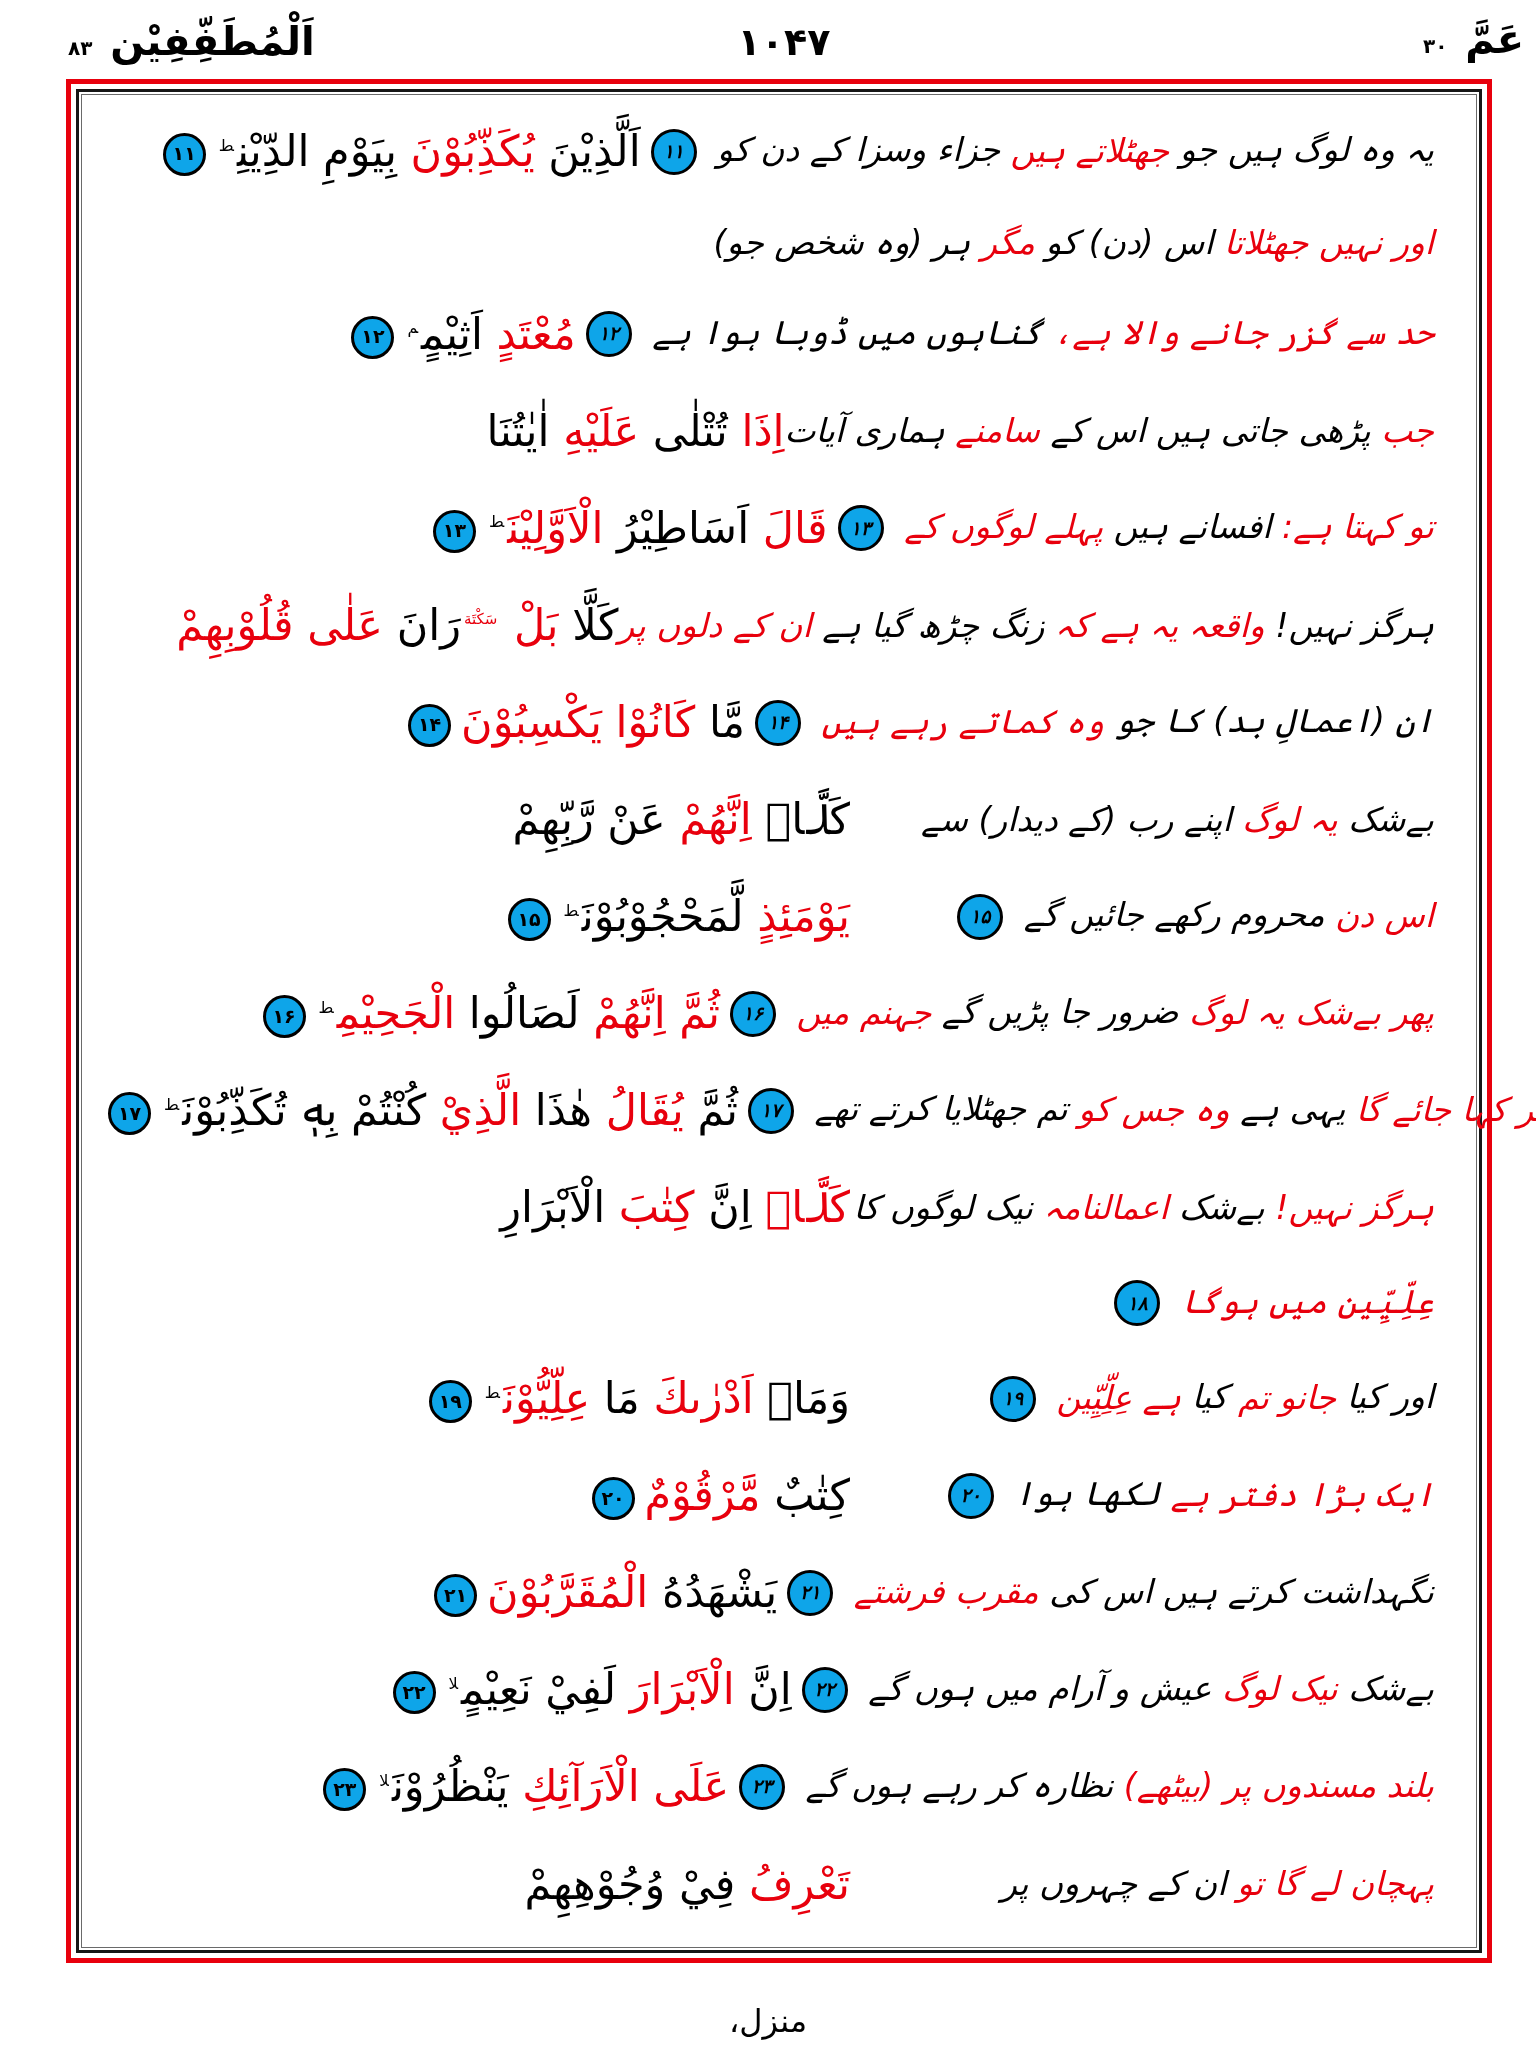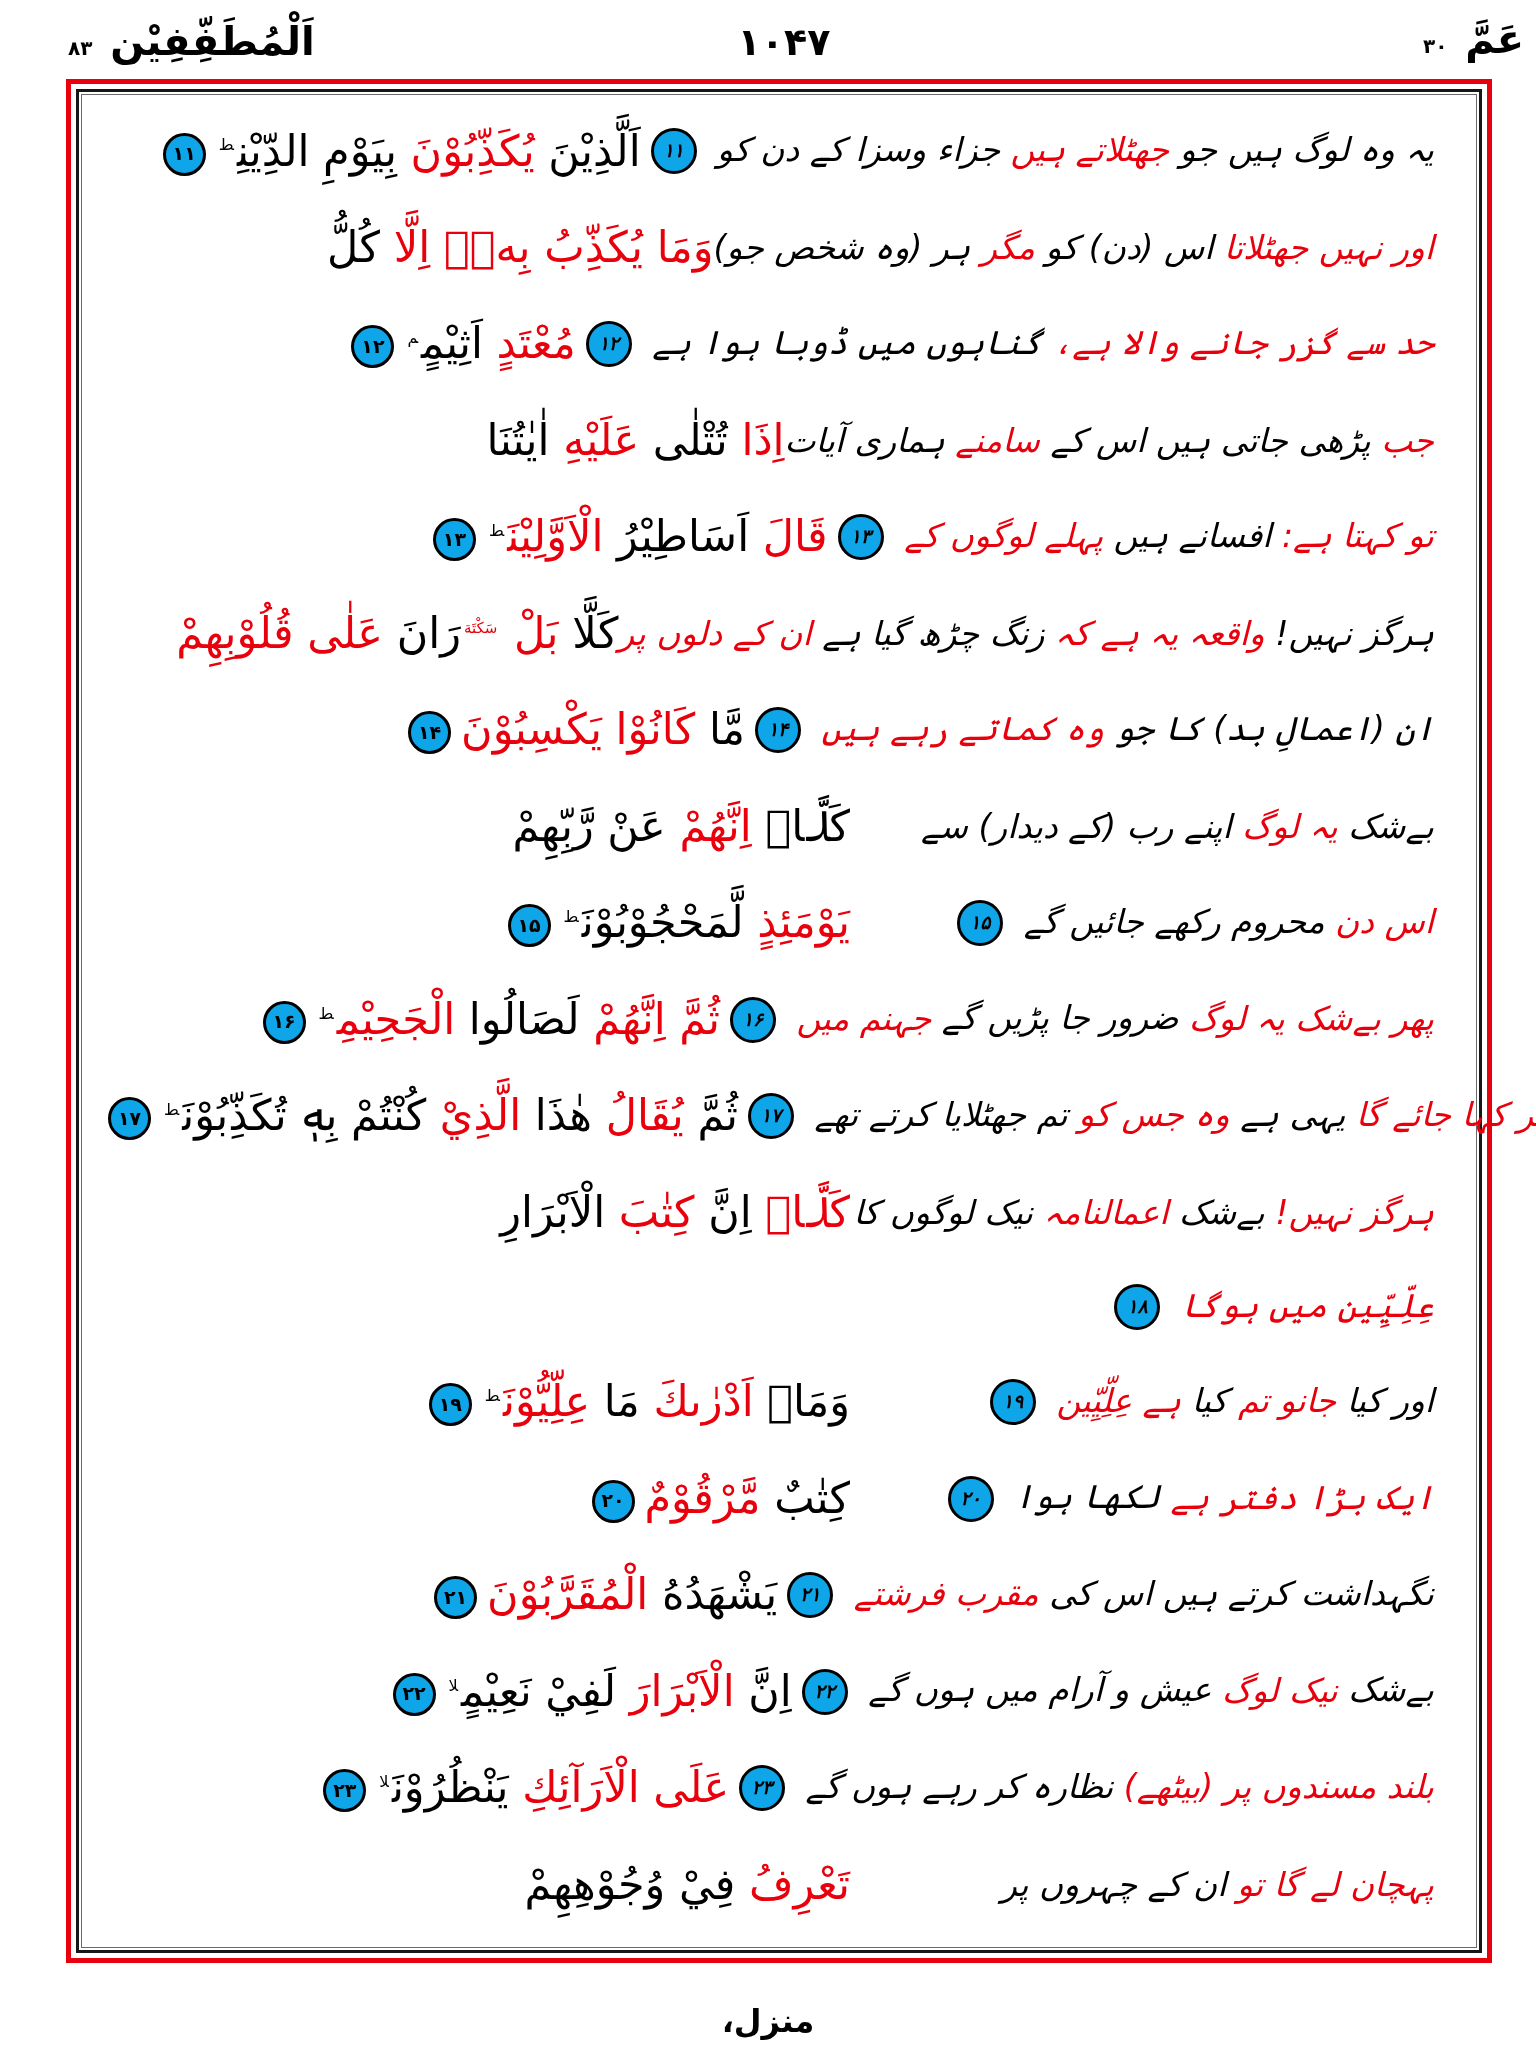--- a/index.html
+++ b/index.html
@@ -33,21 +33,21 @@
   .seg.blk{color:#000;margin-top:40px;}
   .seg.small{font-size:15px;vertical-align:super;padding:0 3px;}
   .wmark{font-size:16px;vertical-align:super;color:#000;padding:0 3px;}
   .vnum{display:inline-flex;align-items:center;justify-content:center;
         width:37px;height:37px;border:3px solid #000;border-radius:50%;
         font-size:19px;font-weight:bold;color:#000;margin:0 10px;
         vertical-align:middle;background:#0ea5e9;flex:none;}
   .ur .vnum{width:40px;height:40px;}
   
   .ftr{position:absolute;bottom:8px;left:0;width:100%;text-align:center;
-       font-size:32px;font-weight:bold;direction:rtl;}
+       font-size:32px;font-weight:normal;direction:rtl;}
 </style>
 </head>
 <body>
 
 <div class="hdr">
   <div class="surah">
     <span>اَلْمُطَفِّفِيْن</span>
     <span class="smallnum">۸۳</span>
   </div>
   <div class="pageno">۱۰۴۷</div>
@@ -60,21 +60,20 @@
 <div class="frame">
   <div class="frame-in">
     <div class="frame-in2">
       <div class="rows" id="rows">
   <div class="row">
     <div class="ar" dir="rtl"><span class="seg blk">اَلَّذِيْنَ </span><span class="seg red">يُكَذِّبُوْنَ </span><span class="seg blk">بِيَوْمِ الدِّيْنِ</span><span class="wmark">ط</span><span class="vnum">۱۱</span></div>
     <div class="ur" dir="rtl"><span class="seg blk">یہ وہ لوگ ہیں جو </span><span class="seg red">جھٹلاتے ہیں </span><span class="seg blk">جزاء وسزا کے دن کو </span><span class="vnum">۱۱</span></div>
   </div>
 
   <div class="row">
-    <div class="ar" dir="rtl"><span class="seg red">وَمَا يُكَذِّبُ بِهٖۤ اِلَّا </span><span class="seg blk">كُلُّ</span></div>
     <div class="ur" dir="rtl"><span class="seg red">اور نہیں جھٹلاتا </span><span class="seg blk">اس (دن) کو </span><span class="seg red">مگر </span><span class="seg blk">ہر (وہ شخص جو)</span></div>
   </div>
 
   <div class="row">
     <div class="ar" dir="rtl"><span class="seg red">مُعْتَدٍ </span><span class="seg blk">اَثِيْمٍ</span><span class="wmark">م</span><span class="vnum">۱۲</span></div>
     <div class="ur" dir="rtl"><span class="seg red">حد سے گزر جانے والا ہے، </span><span class="seg blk">گناہوں میں ڈوبا ہوا ہے </span><span class="vnum">۱۲</span></div>
   </div>
 
   <div class="row">
     <div class="ar" dir="rtl"><span class="seg red">اِذَا </span><span class="seg blk">تُتْلٰى </span><span class="seg red">عَلَيْهِ </span><span class="seg blk">اٰيٰتُنَا</span></div>

